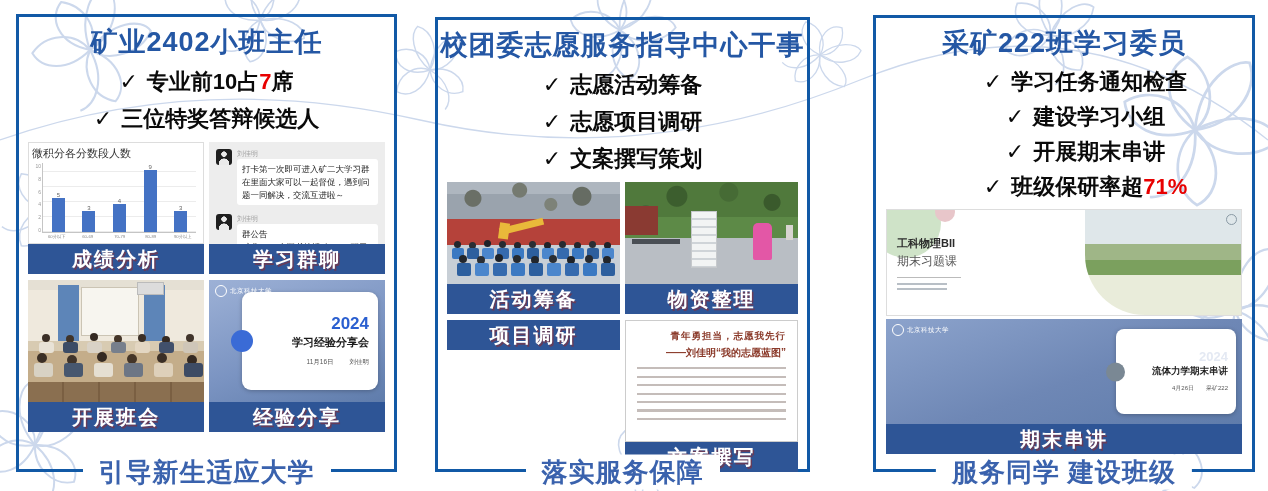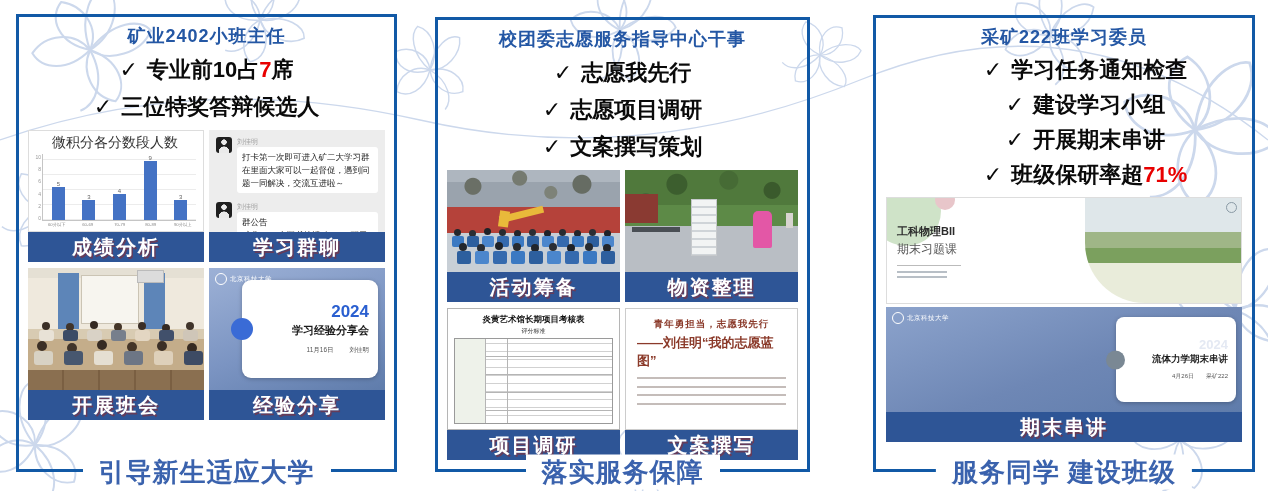--- a/index.html
+++ b/index.html
@@ -14,39 +14,39 @@
   #panel1{left:16px;top:14px;width:381px;height:455px;}
   #panel2{left:435px;top:17px;width:375px;height:452px;}
   #panel3{left:873px;top:15px;width:382px;height:454px;}
   .corner{position:absolute;bottom:-3px;height:3px;width:30%;background:#1159a6;}
   .corner.l{left:-3px}.corner.r{right:-3px}
   .caption{
     position:absolute;left:50%;bottom:-3px;transform:translate(-50%,50%);
     white-space:nowrap;font-size:26px;font-weight:bold;color:#3a62ad;
     background:#fff;padding:0 16px;z-index:2;letter-spacing:1px;text-align:right;
   }
-  .p-title{text-align:center;font-size:18px;font-weight:800;color:#2457a4;margin:7px 0 3px;letter-spacing:1px;}
+  .p-title{text-align:center;font-size:27px;font-weight:800;color:#2457a4;margin:7px 0 3px;letter-spacing:1px;}
   .check{text-align:center;font-size:22px;font-weight:bold;color:#0a0a0a;line-height:37px;}
   #panel3 .check{line-height:35px;padding-left:43px;}
   .check .mark{margin-right:9px;}
   .red{color:#e80000;}
 
   
   .p-grid{display:grid;grid-template-columns:1fr 1fr;grid-template-rows:132px 152px;gap:6px 5px;padding:5px 9px 0;}
   .card{position:relative;display:flex;flex-direction:column;min-width:0;}
   .imgbox{flex:1;overflow:hidden;position:relative;background:#eee;}
   .banner{
     height:30px;flex:none;background:#2e5596;color:#fff;font-weight:bold;font-size:20px;
     display:flex;align-items:center;justify-content:center;letter-spacing:2px;
     text-shadow:1.5px 1.5px 0 rgba(150,40,40,.55);
   }
 
   
   .chartbox{background:#fff;border:1px solid #ddd;display:flex;flex-direction:column;padding:3px 5px 2px 3px;}
-  .chart-title{text-align:center;font-size:14px;color:#333;flex:none;}
+  .chart-title{text-align:left;font-size:11px;color:#333;flex:none;}
   .chart-body{flex:1;display:flex;padding:2px 2px 0 0;}
   .yticks{width:9px;display:flex;flex-direction:column;justify-content:space-between;align-items:flex-end;font-size:5px;color:#999;padding-right:1px;}
   .plot{
     flex:1;display:flex;align-items:flex-end;justify-content:space-around;
     border-left:1px solid #c5c5c5;border-bottom:1px solid #c5c5c5;
     background:repeating-linear-gradient(to top,#ececec 0 1px,transparent 1px 15px);
   }
   .bar-col{display:flex;flex-direction:column;align-items:center;justify-content:flex-end;height:100%;flex:1;}
   .bar-val{font-size:6px;color:#666;line-height:6px;}
   .bar{width:13px;background:#4472c4;}
@@ -137,23 +137,23 @@
   .survey-tbl{
     flex:1;margin-top:2px;border:1px solid #9a9a9a;
     background-image:
       linear-gradient(90deg,#eef2ea 0 30px,transparent 30px),
       repeating-linear-gradient(to bottom,transparent 0 17px,#b5b5b5 17px 18px),
       linear-gradient(90deg,transparent 0 30px,#b5b5b5 30px 31px,transparent 31px 52px,#b5b5b5 52px 53px,transparent 53px),
       repeating-linear-gradient(to bottom,transparent 0 4px,rgba(90,90,90,.28) 4px 5px,transparent 5px 8px);
   }
 
   
-  .essay{background:#fff;border:1px solid #ccc;padding:9px 11px 19px;display:flex;flex-direction:column;align-items:center;}
+  .essay{background:#fff;border:1px solid #ccc;padding:9px 11px 19px;display:flex;flex-direction:column;align-items:flex-end;}
   .essay-title{font-size:9.5px;font-weight:bold;color:#8b3a2a;letter-spacing:1px;}
-  .essay-sub{font-size:13px;font-weight:bold;color:#8b3a2a;margin-top:3px;}
+  .essay-sub{font-size:10px;font-weight:bold;color:#8b3a2a;margin-top:3px;}
   .essay-body{margin-top:7px;align-self:stretch;flex:1;opacity:.5;
     background:repeating-linear-gradient(to bottom,#8a7a74 0 2px,transparent 2px 8.5px);}
 
   
   .p3-row{display:flex;gap:5px;padding:5px 10px 0;height:245px;}
   .p3-left{flex:1.25;}
   .p3-right{flex:1;}
   .slides{flex:1;display:flex;flex-direction:column;gap:3px;min-height:0;}
   .slides > div{flex:1;position:relative;overflow:hidden;}
 
@@ -335,21 +335,21 @@
   </div>
 
   <div class="caption">引导新生适应大学</div>
 </div>
 
 <div class="panel" id="panel2">
   <div class="corner l"></div>
   <div class="corner r"></div>
   <div class="p-title">校团委志愿服务指导中心干事</div>
 
-  <div class="check"><span class="mark">✓</span><span>志愿我先行</span><span class="red"></span><span></span></div>
+  <div class="check"><span class="mark">✓</span><span>志愿活动筹备</span><span class="red"></span><span></span></div>
   <div class="check"><span class="mark">✓</span><span>志愿项目调研</span><span class="red"></span><span></span></div>
   <div class="check"><span class="mark">✓</span><span>文案撰写策划</span><span class="red"></span><span></span></div>
 
   <div class="p-grid">
 
     <div class="card">
       <div class="imgbox activity">
         <div class="act-yellow"></div>
         <div class="act-yellow2"></div>
         <div class="cw-heads cwh1"></div>
@@ -365,25 +365,20 @@
         <div class="sp-wall"></div>
         <div class="sp-bench"></div>
         <div class="sp-stand"></div>
         <div class="sp-pink"></div>
         <div class="sp-person"></div>
       </div>
       <div class="banner">物资整理</div>
     </div>
 
     <div class="card">
-      <div class="imgbox survey">
-        <div class="survey-title">炎黄艺术馆长期项目考核表</div>
-        <div class="survey-sub">评分标准</div>
-        <div class="survey-tbl"></div>
-      </div>
       <div class="banner">项目调研</div>
     </div>
 
     <div class="card">
       <div class="imgbox essay">
         <div class="essay-title">青年勇担当，志愿我先行</div>
         <div class="essay-sub">——刘佳明“我的志愿蓝图”</div>
         <div class="essay-body"></div>
       </div>
       <div class="banner">文案撰写</div>

